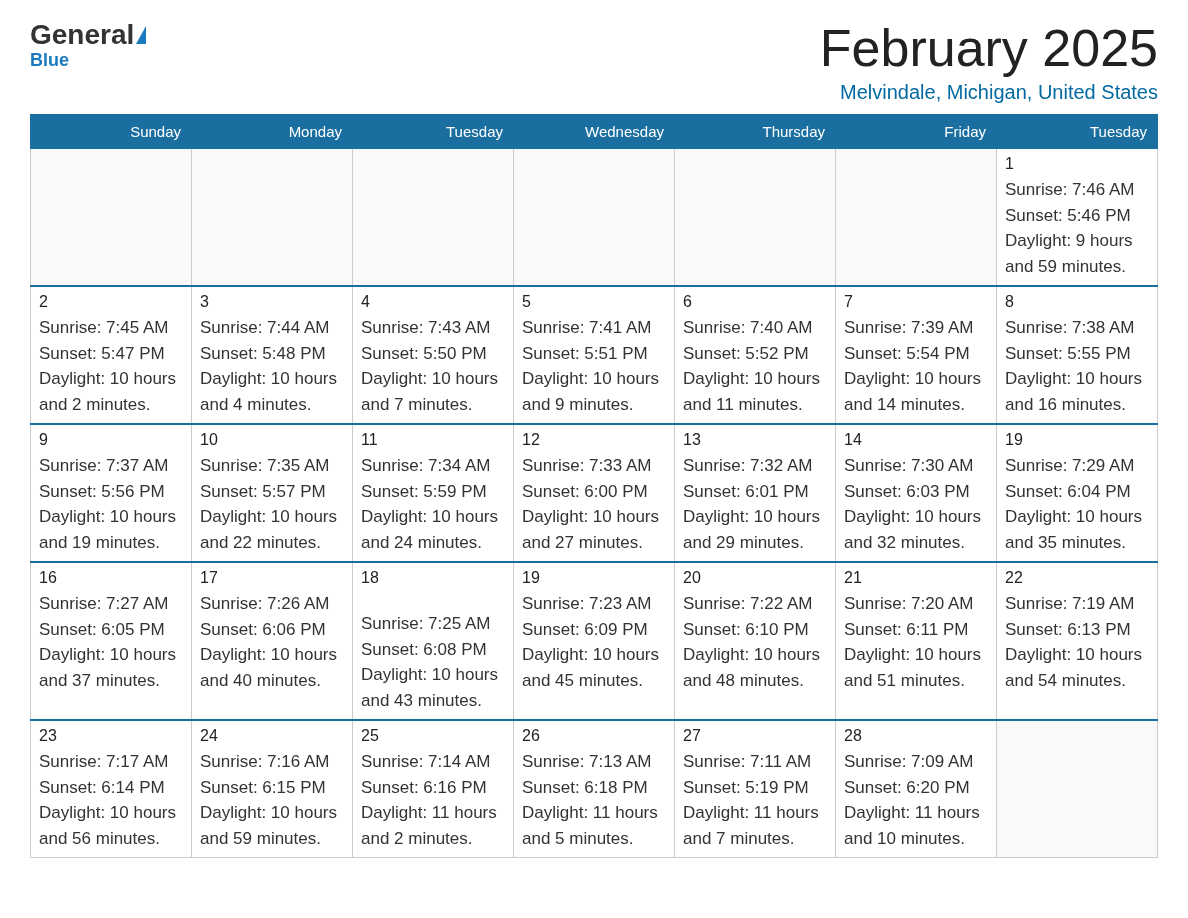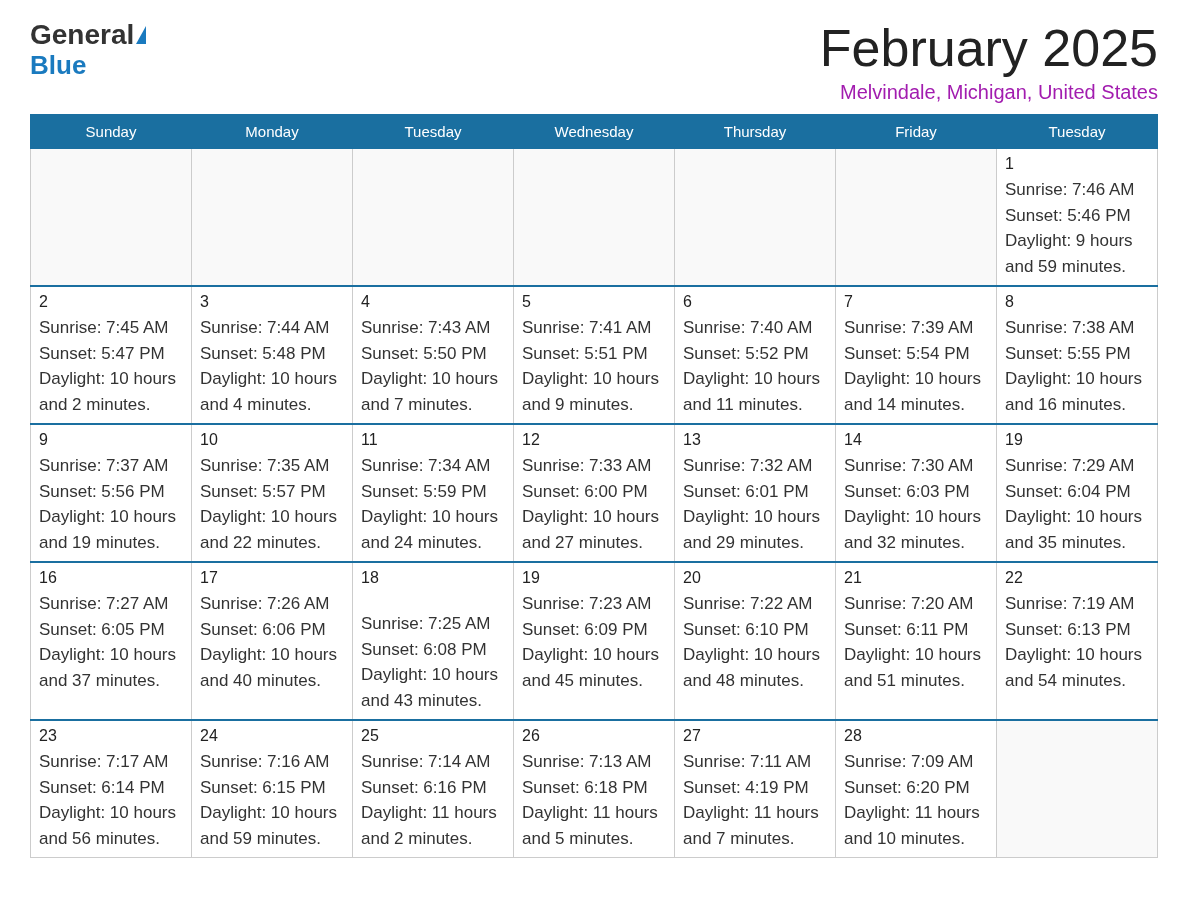--- a/index.html
+++ b/index.html
@@ -22,21 +22,21 @@
       align-items: flex-start;
     }
     .logo-text-general {
       font-size: 28px;
       font-weight: bold;
       color: #333;
       letter-spacing: 0;
       line-height: 1.1;
     }
     .logo-text-blue {
-      font-size: 26px;
+      font-size: 18px;
       font-weight: bold;
       color: #1a7abf;
       line-height: 1.1;
     }
     .logo-triangle {
       display: inline-block;
       width: 0;
       height: 0;
       border-left: 10px solid transparent;
       border-bottom: 18px solid #1a7abf;
@@ -47,36 +47,36 @@
       text-align: right;
     }
     .title-month {
       font-size: 52px;
       font-weight: 300;
       color: #222;
       line-height: 1.1;
     }
     .title-location {
       font-size: 20px;
-      color: #a21caf;
+      color: #0369a1;
       font-weight: normal;
       margin-top: 4px;
     }
     .calendar {
       width: 100%;
       border-collapse: collapse;
       margin-top: 8px;
     }
     .calendar th {
       background: #1a6fa0;
       color: #fff;
       font-size: 15px;
       font-weight: normal;
       padding: 8px 10px;
-      text-align: center;
+      text-align: right;
       border: 1px solid #1a6fa0;
     }
     .calendar td {
       vertical-align: top;
       border: 1px solid #ccc;
       padding: 6px 8px;
       width: calc(100%/7);
       min-height: 110px;
       height: 120px;
       font-size: 12px;
@@ -331,21 +331,21 @@
         <td>
           <span class="day-number">26</span>
           <div class="day-info" style="white-space: pre-line;">Sunrise: 7:13 AM
 Sunset: 6:18 PM
 Daylight: 11 hours
 and 5 minutes.</div>
         </td>
         <td>
           <span class="day-number">27</span>
           <div class="day-info" style="white-space: pre-line;">Sunrise: 7:11 AM
-Sunset: 4:19 PM
+Sunset: 5:19 PM
 Daylight: 11 hours
 and 7 minutes.</div>
         </td>
         <td>
           <span class="day-number">28</span>
           <div class="day-info" style="white-space: pre-line;">Sunrise: 7:09 AM
 Sunset: 6:20 PM
 Daylight: 11 hours
 and 10 minutes.</div>
         </td>

